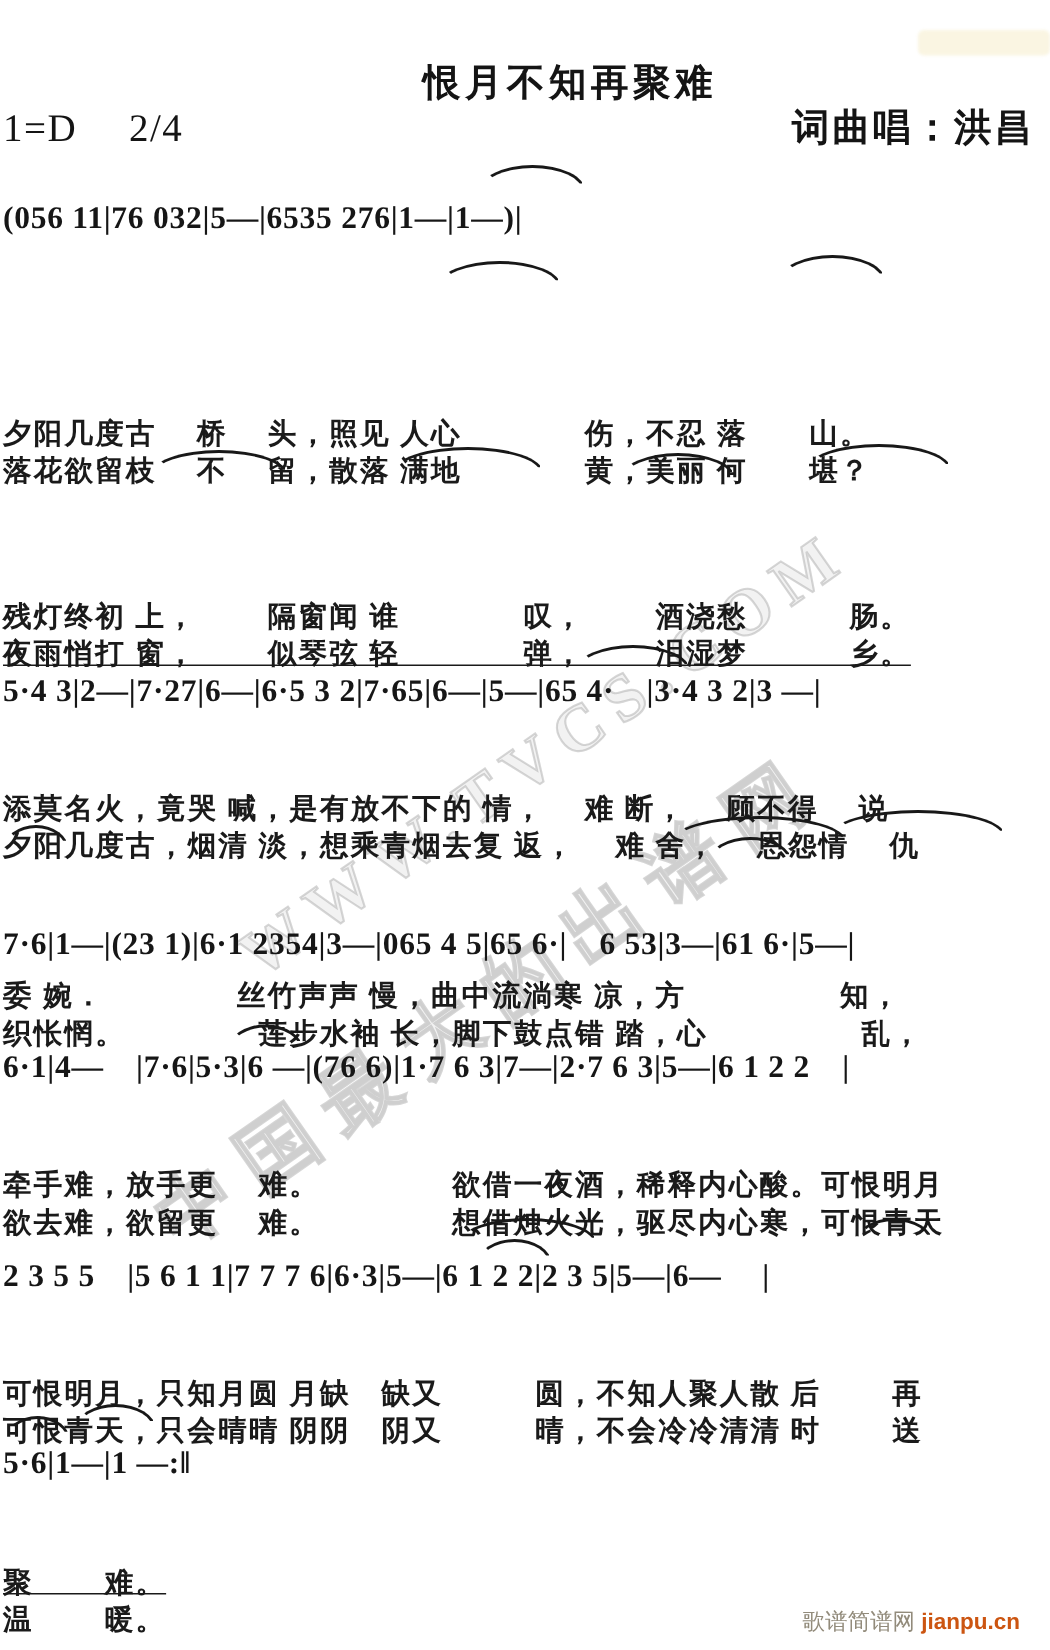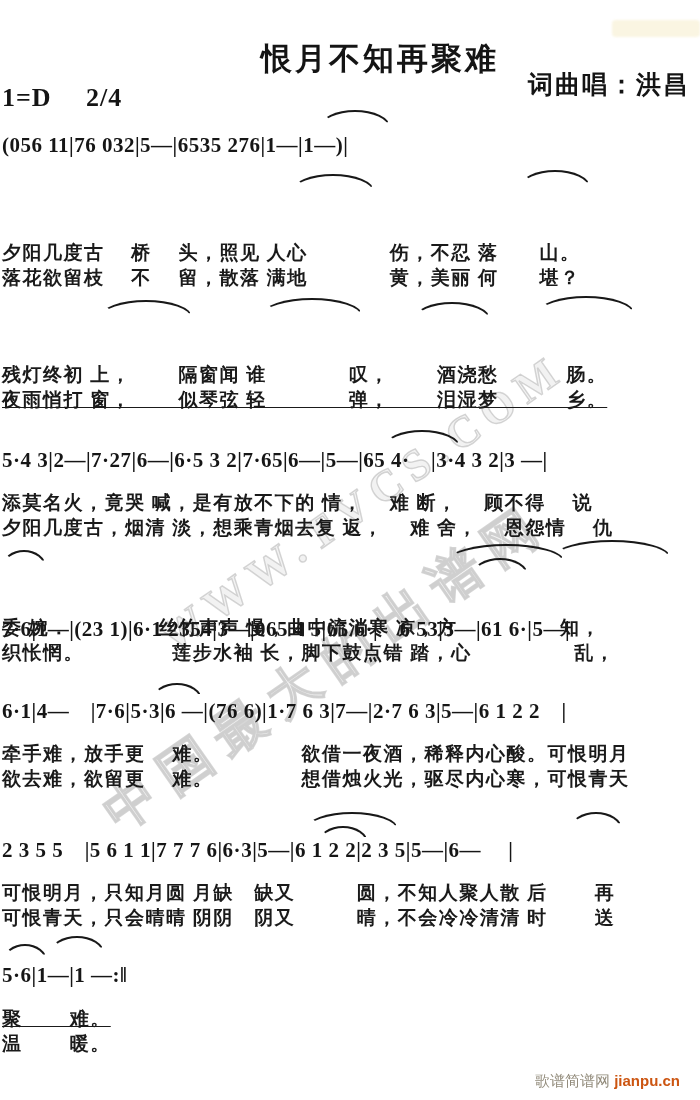--- a/index.html
+++ b/index.html
@@ -2,35 +2,35 @@
 <html><head>
 <meta charset="utf-8">
 <style>
   html,body{margin:0;padding:0;background:#ffffff;}
   .page{
     position:relative;width:700px;height:1100px;background:#ffffff;overflow:hidden;
     font-family:"Liberation Serif","DejaVu Serif",serif;color:#141414;
   }
   .title{
     position:absolute;top:38px;left:60px;right:0;text-align:center;
-    font-size:31px;font-weight:700;letter-spacing:3px;white-space:pre;
+    font-size:25px;font-weight:700;letter-spacing:3px;white-space:pre;
   }
   .keysig{
-    position:absolute;top:80px;left:2px;font-size:26px;white-space:pre;letter-spacing:1px;font-weight:bold;
+    position:absolute;top:68px;left:2px;font-size:26px;white-space:pre;letter-spacing:1px;
   }
   .credits{
     position:absolute;top:68px;right:10px;font-size:25px;font-weight:700;letter-spacing:2px;white-space:pre;
   }
   .notation{
     position:absolute;left:2px;font-size:21px;font-weight:700;letter-spacing:.5px;
     white-space:pre;color:#161616;
   }
   .lyric{
     position:absolute;left:2px;font-size:19px;font-weight:700;letter-spacing:1.5px;
-    white-space:pre;color:#1a1a1a;
+    white-space:pre;color:#1a1a1a;margin-top:36px;
   }
   .arc{
     position:absolute;height:13px;
     border:2px solid transparent;border-top:2px solid #181818;
     border-radius:50% 50% 0 0 / 100% 100% 0 0;
   }
   .watermark{
     position:absolute;white-space:pre;pointer-events:none;
     color:rgba(185,185,185,0.18);
     -webkit-text-stroke:1.4px rgba(165,165,165,0.45);

